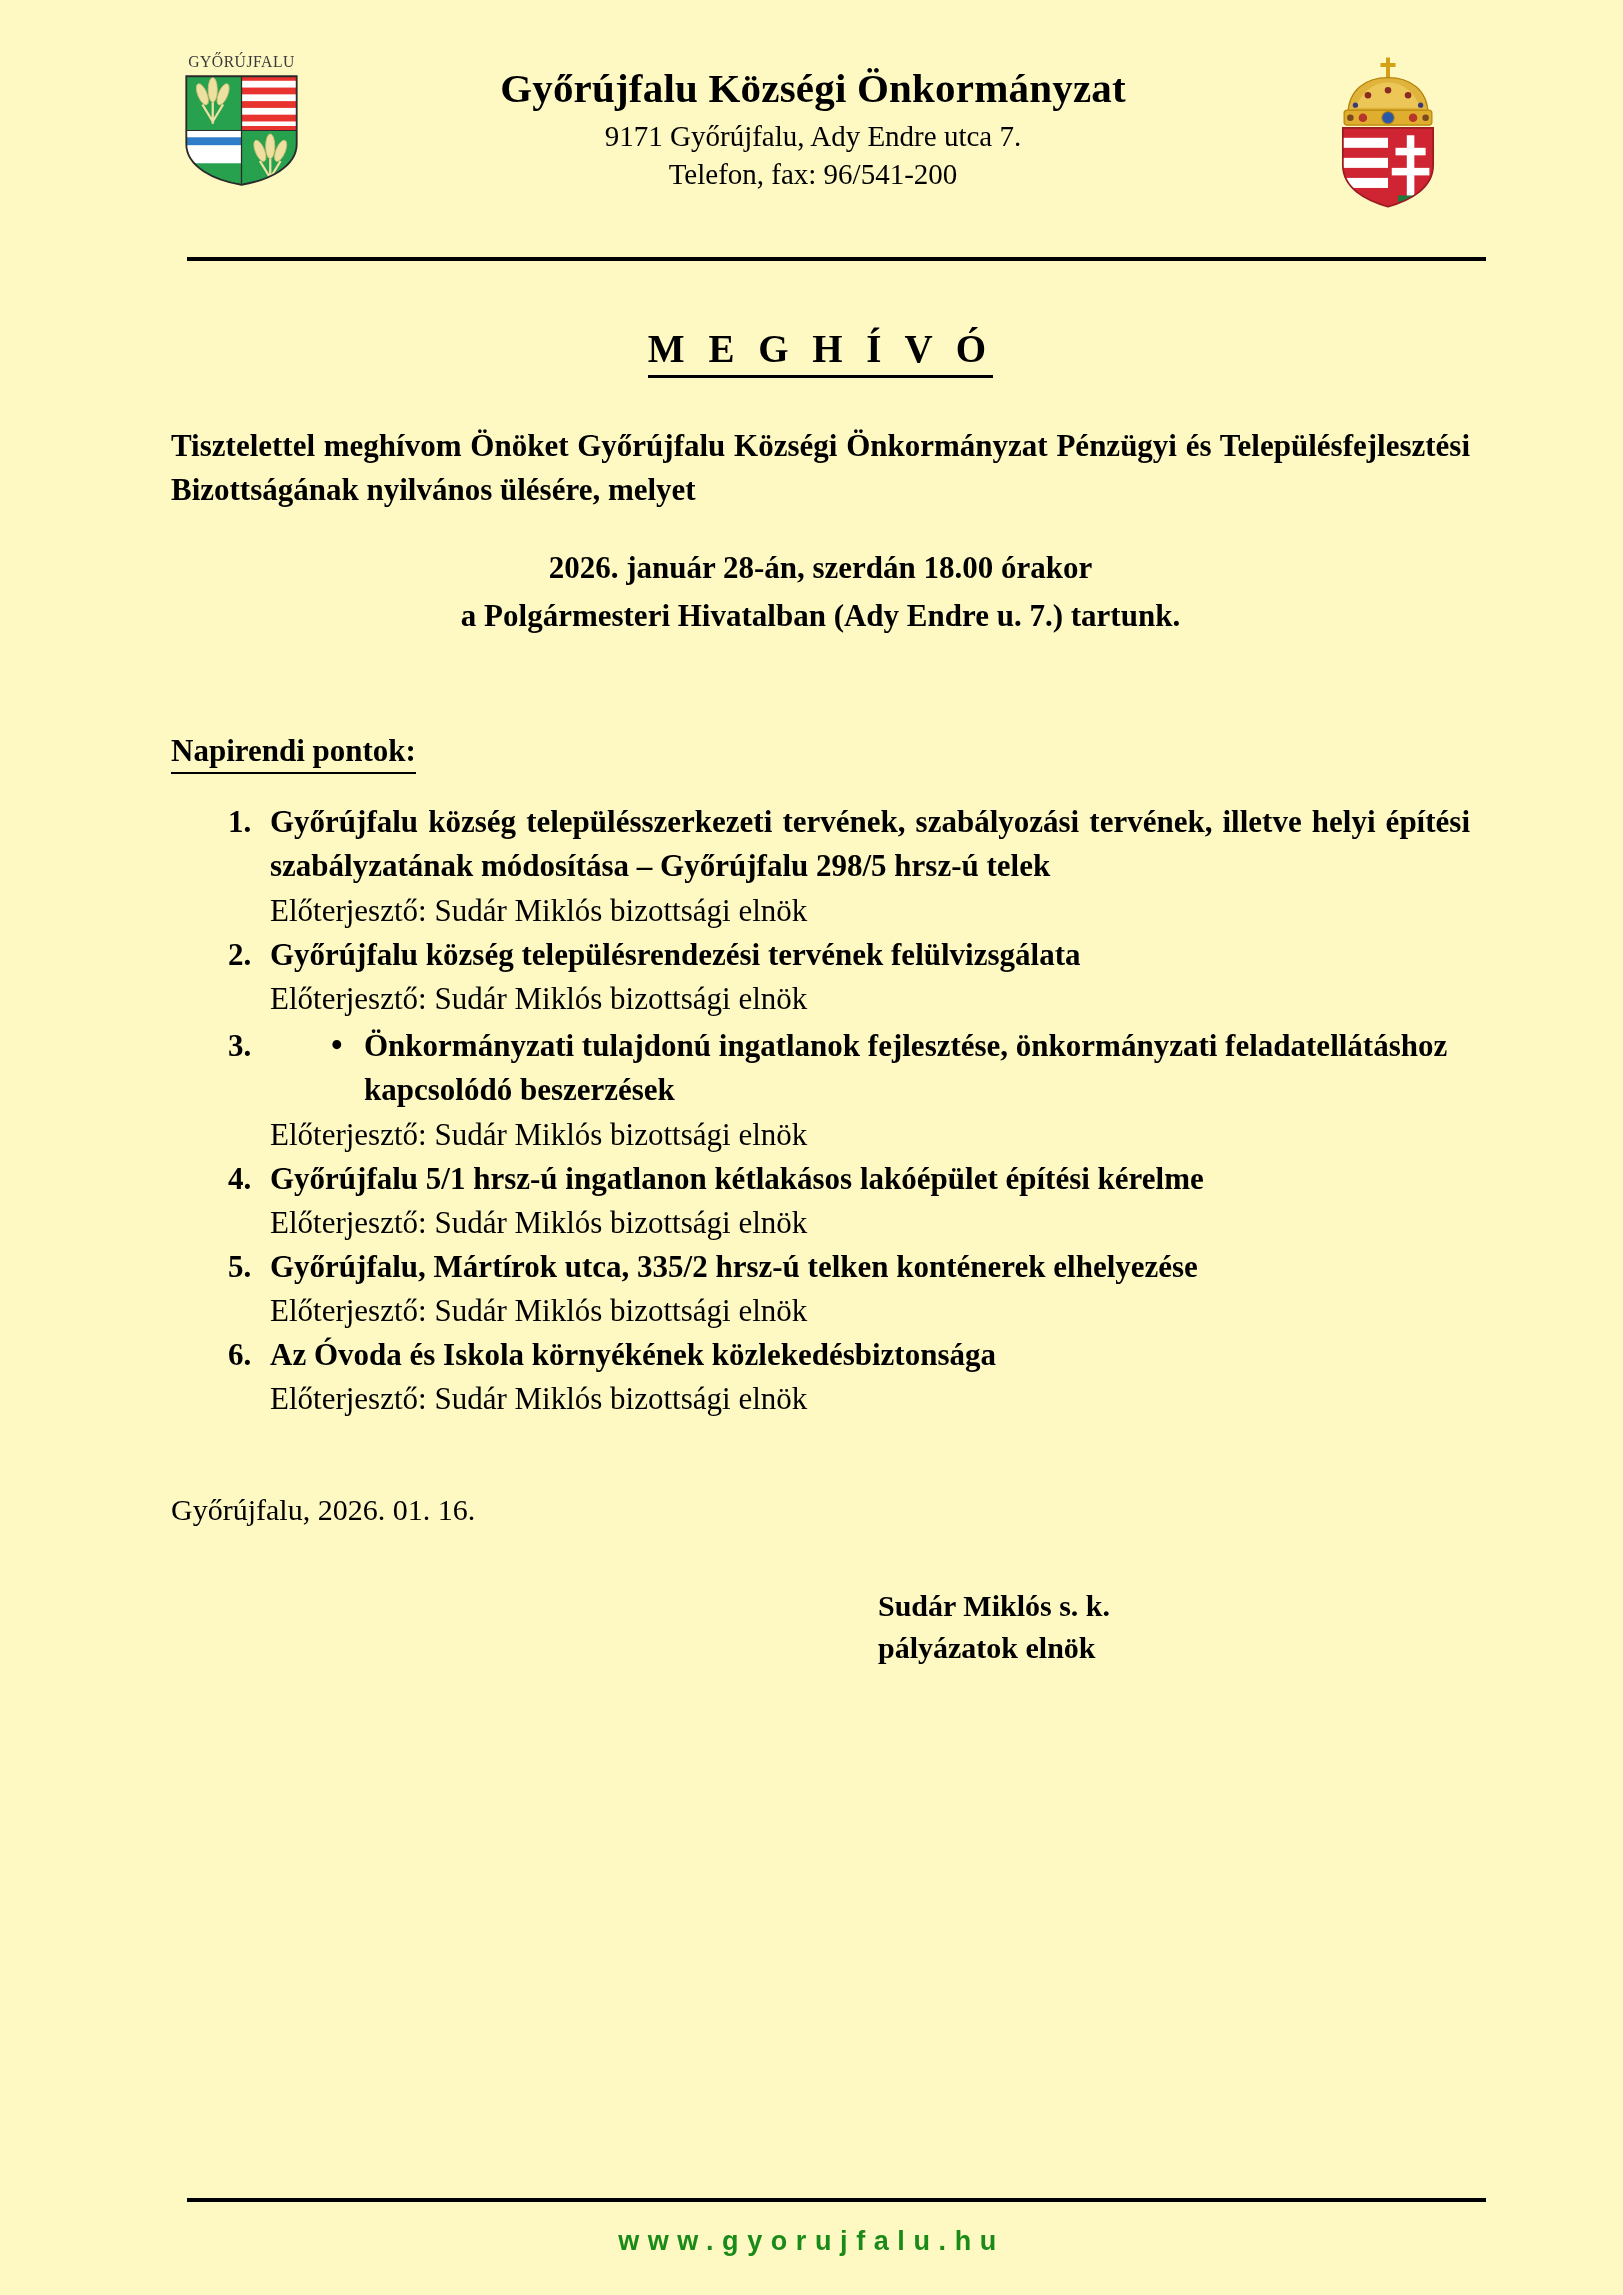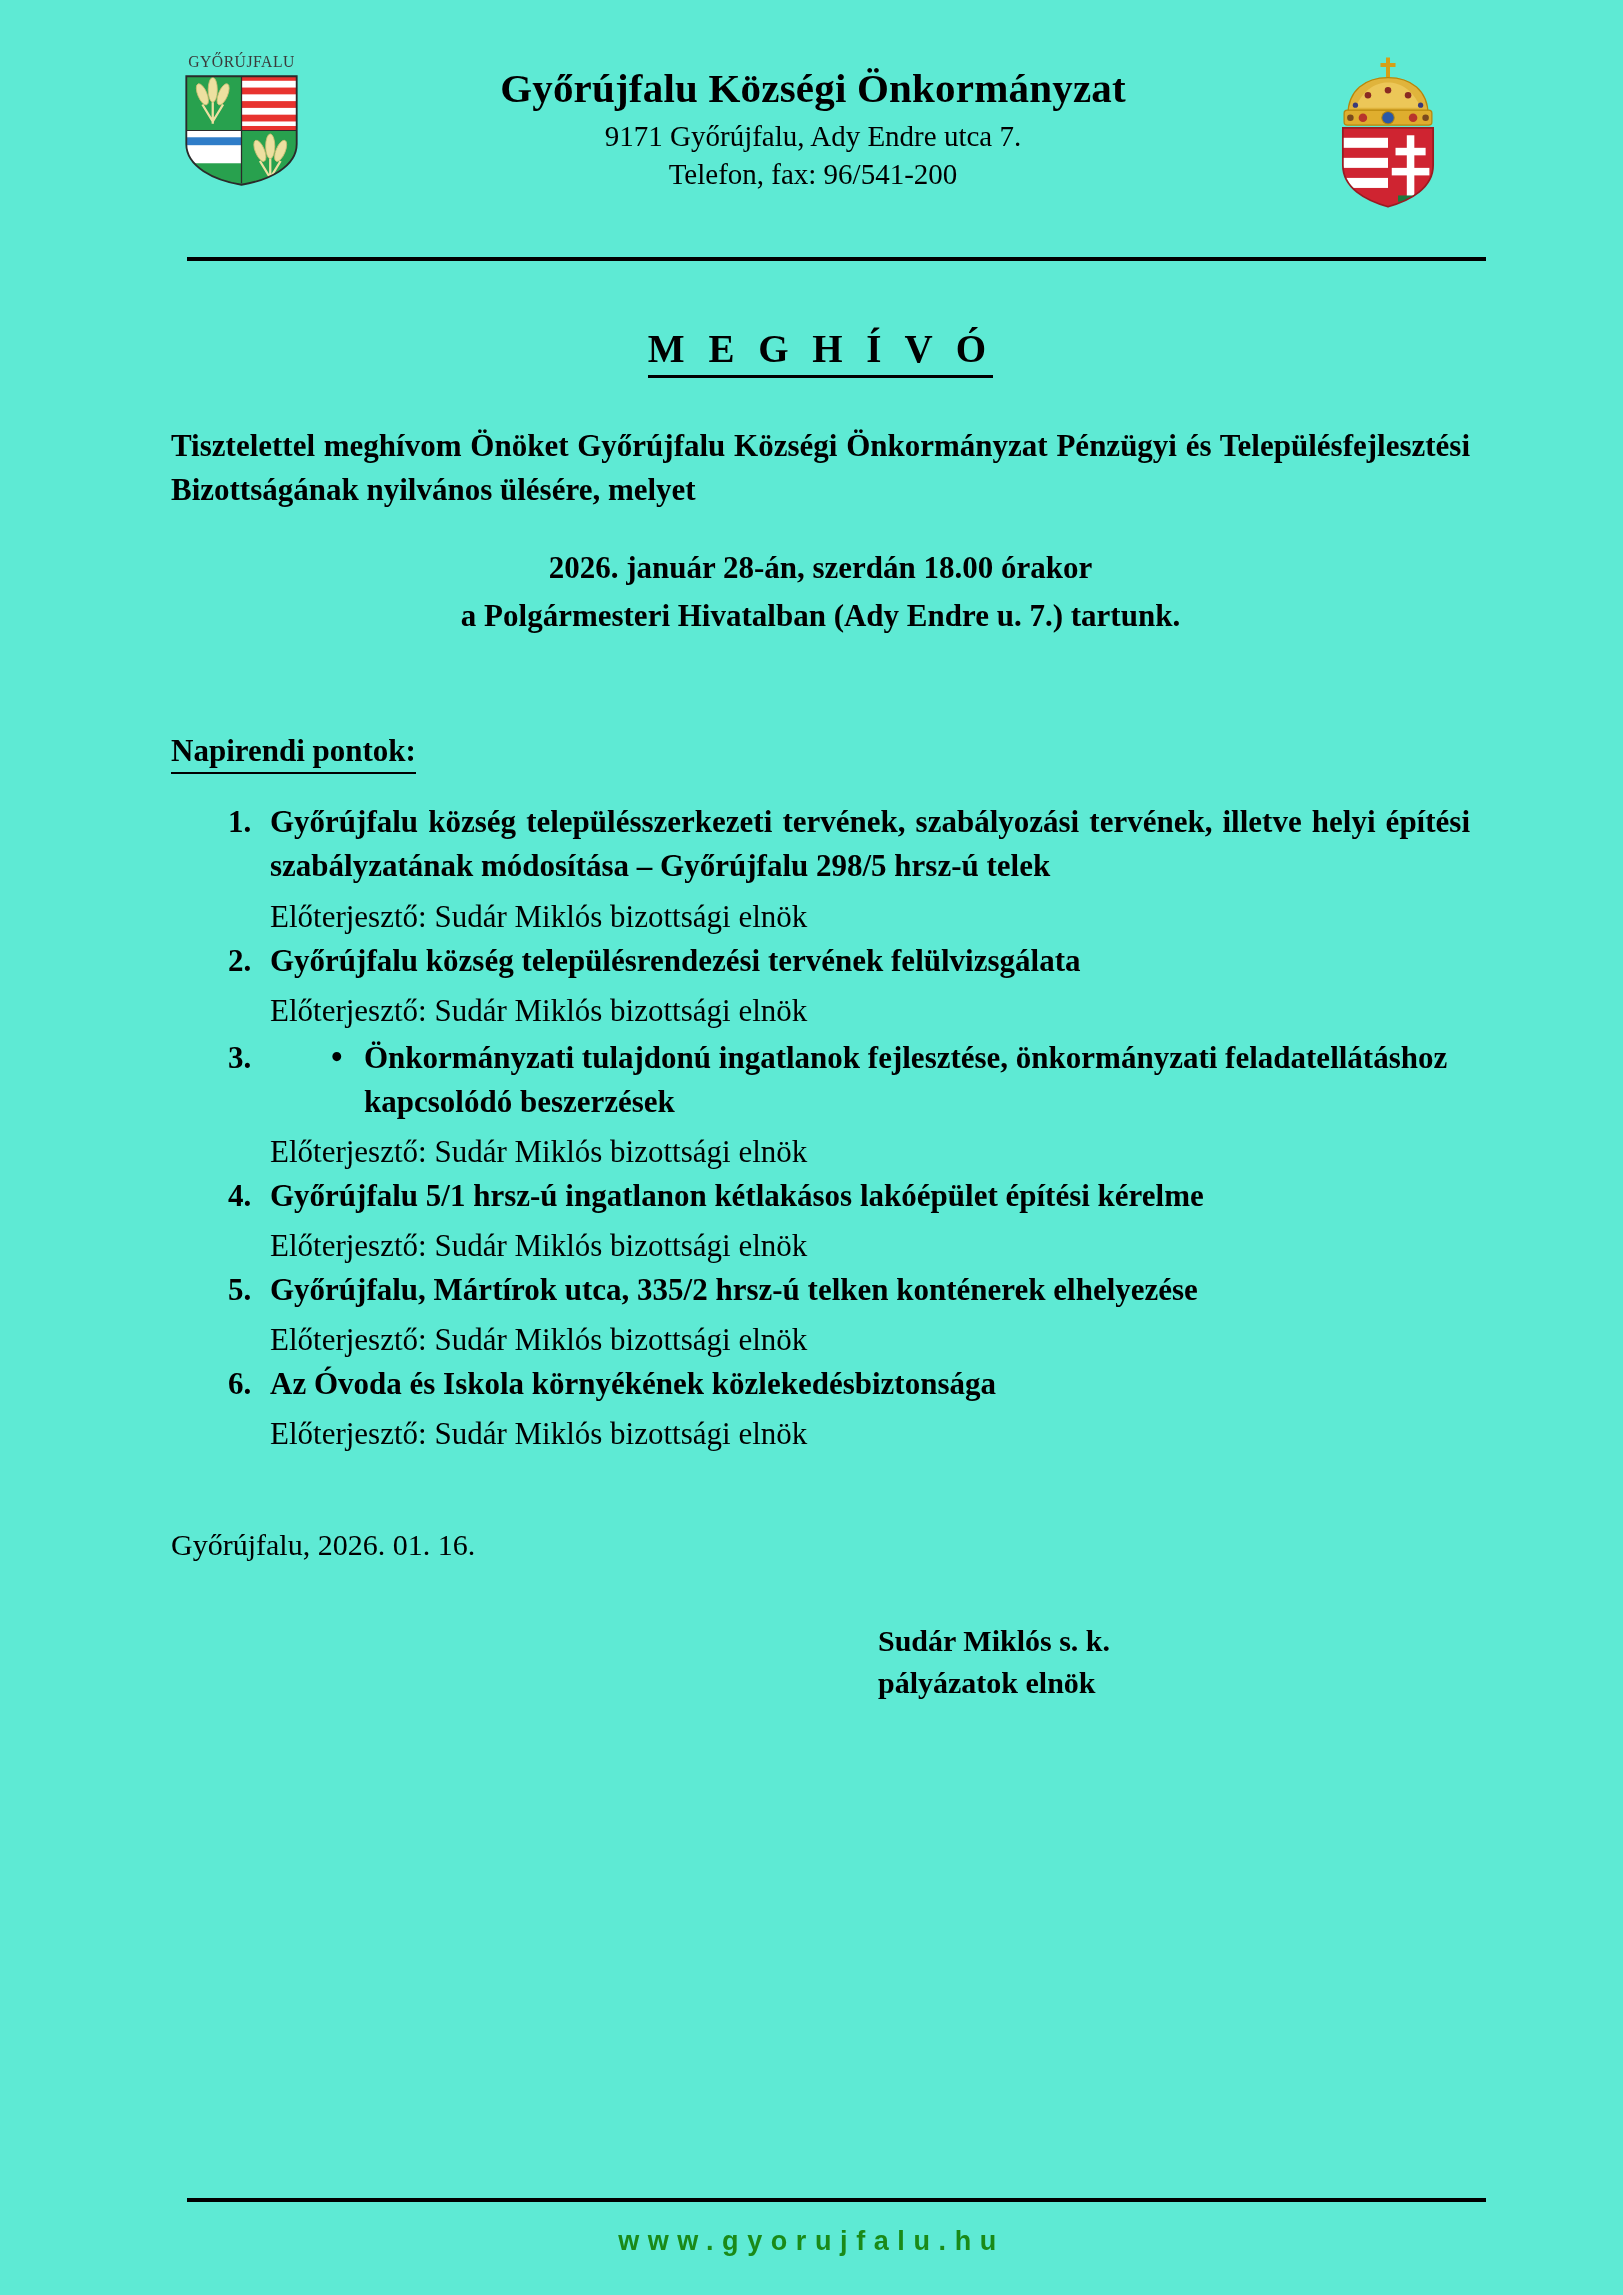--- a/index.html
+++ b/index.html
@@ -4,21 +4,21 @@
 <style>
   html, body {
     margin: 0;
     padding: 0;
     background: #ffffff;
   }
   .page {
     position: relative;
     width: 1623px;
     height: 2295px;
-    background: #5eead4;
+    background: #fef9c3;
     font-family: "Liberation Serif", "DejaVu Serif", serif;
     color: #000000;
     box-sizing: border-box;
     overflow: hidden;
   }
 
   
   .header {
     position: absolute;
     left: 0;
@@ -166,21 +166,21 @@
   }
   ol.agenda > li .item-text {
     display: block;
     text-align: justify;
     text-justify: inter-word;
   }
   .presenter {
     font-weight: normal;
     display: block;
     text-align: left;
-    margin-top: 6px;
+    margin-top: 0;
   }
   ul.subitems {
     list-style: none;
     margin: 3.1px 0 1.6px 0;
     padding-left: 58px;
   }
   ul.subitems > li {
     font-weight: bold;
     position: relative;
     padding-left: 36px;

